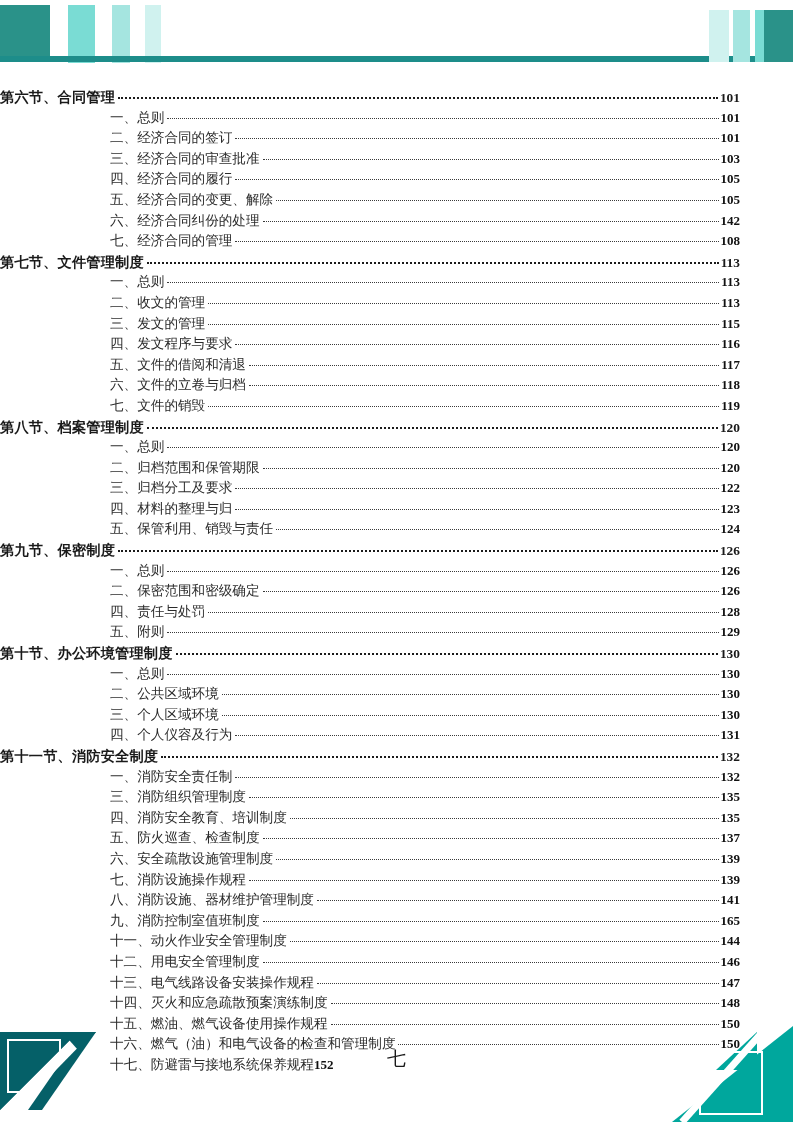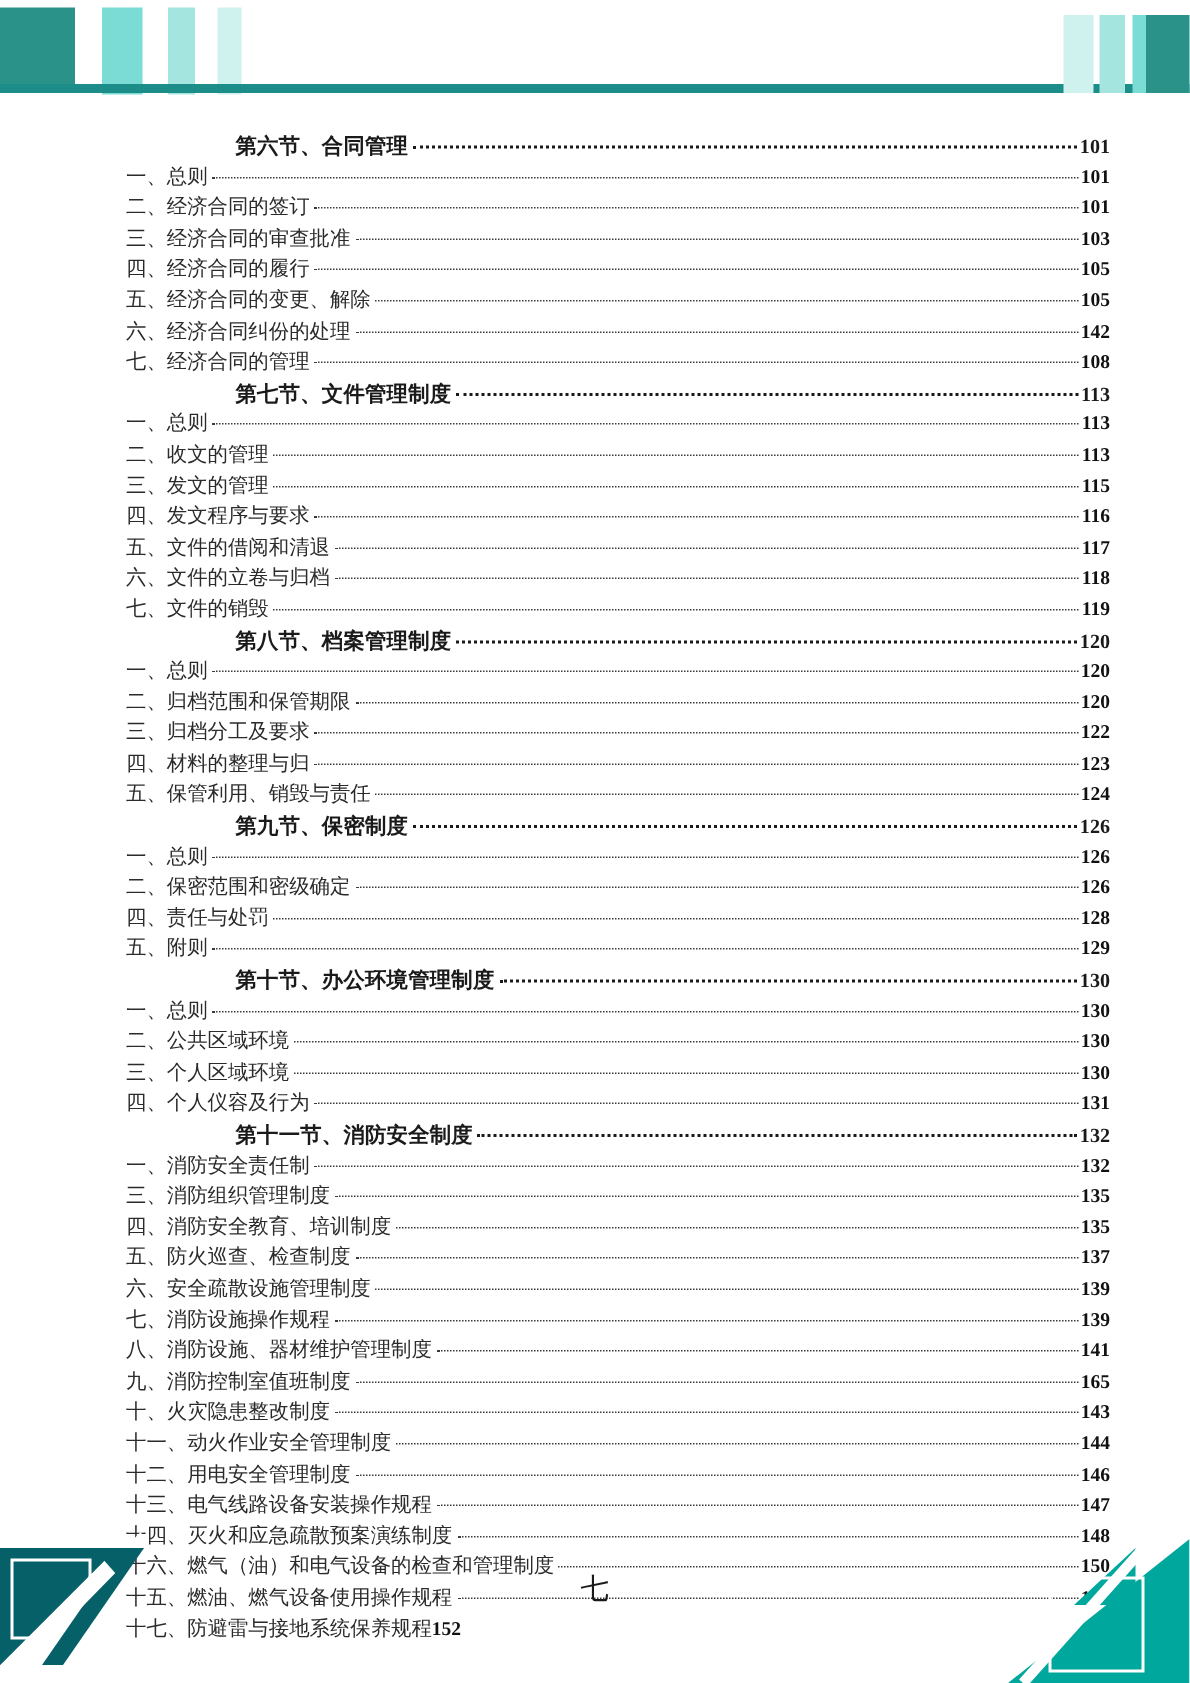--- a/index.html
+++ b/index.html
@@ -74,35 +74,34 @@
     transform: translateY(-3px);
     min-width: 10px;
   }
   .toc-row .pg {
     flex: 0 0 auto;
     white-space: nowrap;
   }
 
   
   .lvl1 {
-    padding-left: 157px;
     padding-right: 53px;
     font-weight: bold;
     font-size: 14.2px;
   }
   .lvl1 .label { letter-spacing: 0.2px; }
   .lvl1 .leader {
     border-bottom: 2px dotted #1a1a1a;
     transform: translateY(-3px);
   }
   .lvl1 .pg { font-size: 13.4px; }
 
   
   .lvl2 {
-    padding-left: 84px;
+    padding-left: 110px;
     padding-right: 53px;
     font-size: 13.6px;
     color: #2b2b2b;
   }
   .lvl2 .pg {
     font-weight: bold;
     font-size: 13px;
     color: #111;
   }
 
@@ -335,51 +334,46 @@
       <span class="label">八、消防设施、器材维护管理制度</span>
       <span class="leader"></span>
       <span class="pg">141</span>
     </div>
     <div class="toc-row lvl2">
       <span class="label">九、消防控制室值班制度</span>
       <span class="leader"></span>
       <span class="pg">165</span>
     </div>
     <div class="toc-row lvl2">
-      <span class="label">十、火灾隐患整改制度</span>
-      <span class="leader"></span>
-      <span class="pg">143</span>
-    </div>
-    <div class="toc-row lvl2">
       <span class="label">十一、动火作业安全管理制度</span>
       <span class="leader"></span>
       <span class="pg">144</span>
     </div>
     <div class="toc-row lvl2">
       <span class="label">十二、用电安全管理制度</span>
       <span class="leader"></span>
       <span class="pg">146</span>
     </div>
     <div class="toc-row lvl2">
       <span class="label">十三、电气线路设备安装操作规程</span>
       <span class="leader"></span>
       <span class="pg">147</span>
     </div>
     <div class="toc-row lvl2">
       <span class="label">十四、灭火和应急疏散预案演练制度</span>
       <span class="leader"></span>
       <span class="pg">148</span>
     </div>
     <div class="toc-row lvl2">
+      <span class="label">十五、燃油、燃气设备使用操作规程</span>
+      <span class="leader"></span>
+      <span class="pg">150</span>
+    </div>
+    <div class="toc-row lvl2">
       <span class="label">十六、燃气（油）和电气设备的检查和管理制度</span>
-      <span class="leader"></span>
-      <span class="pg">150</span>
-    </div>
-    <div class="toc-row lvl2">
-      <span class="label">十五、燃油、燃气设备使用操作规程</span>
       <span class="leader"></span>
       <span class="pg">150</span>
     </div>
     <div class="toc-row lvl2">
       <span class="label">十七、防避雷与接地系统保养规程</span>
       <span class="pg">152</span>
     </div>
   </div>
 
 <div id="page-number">七</div>

